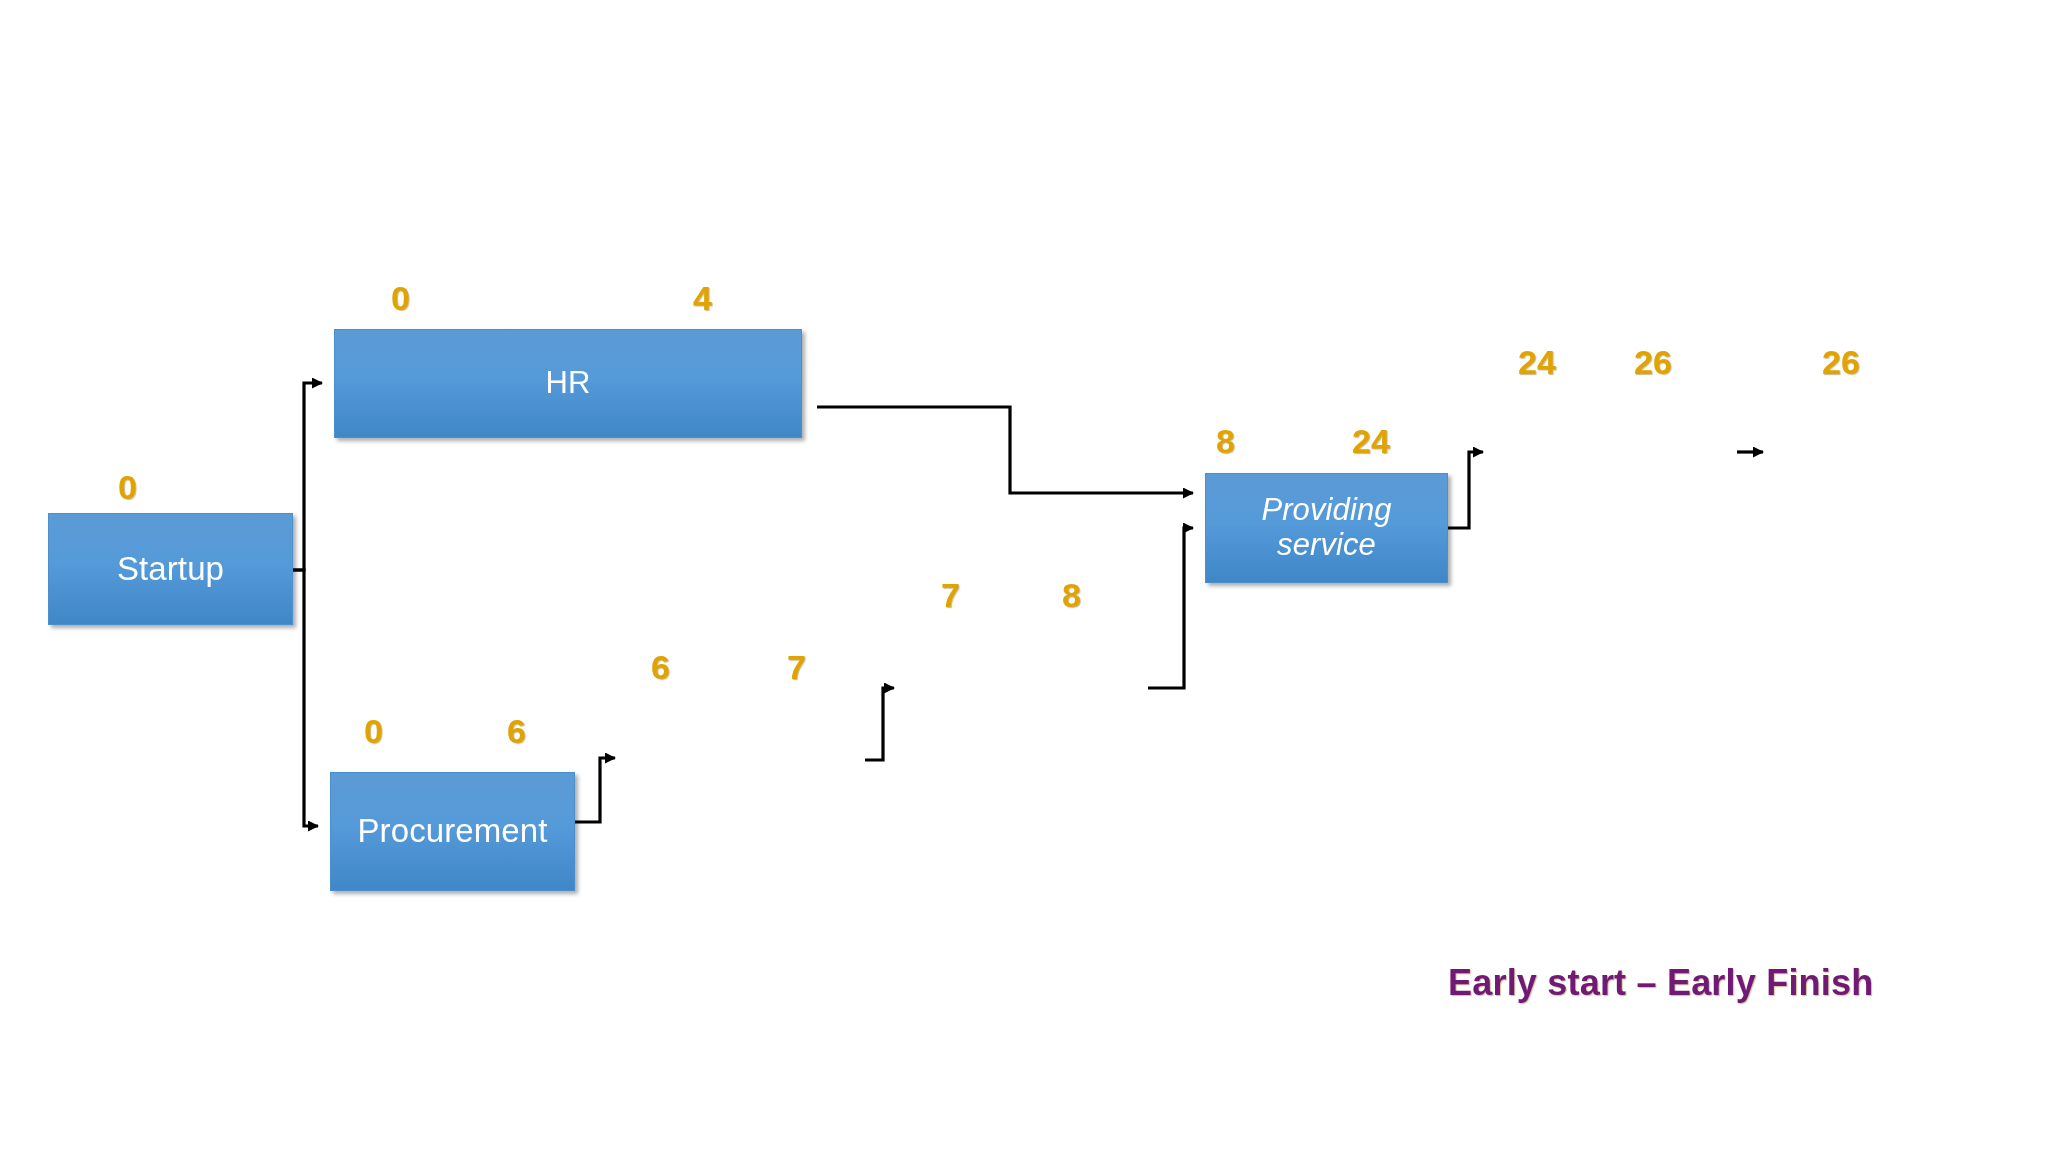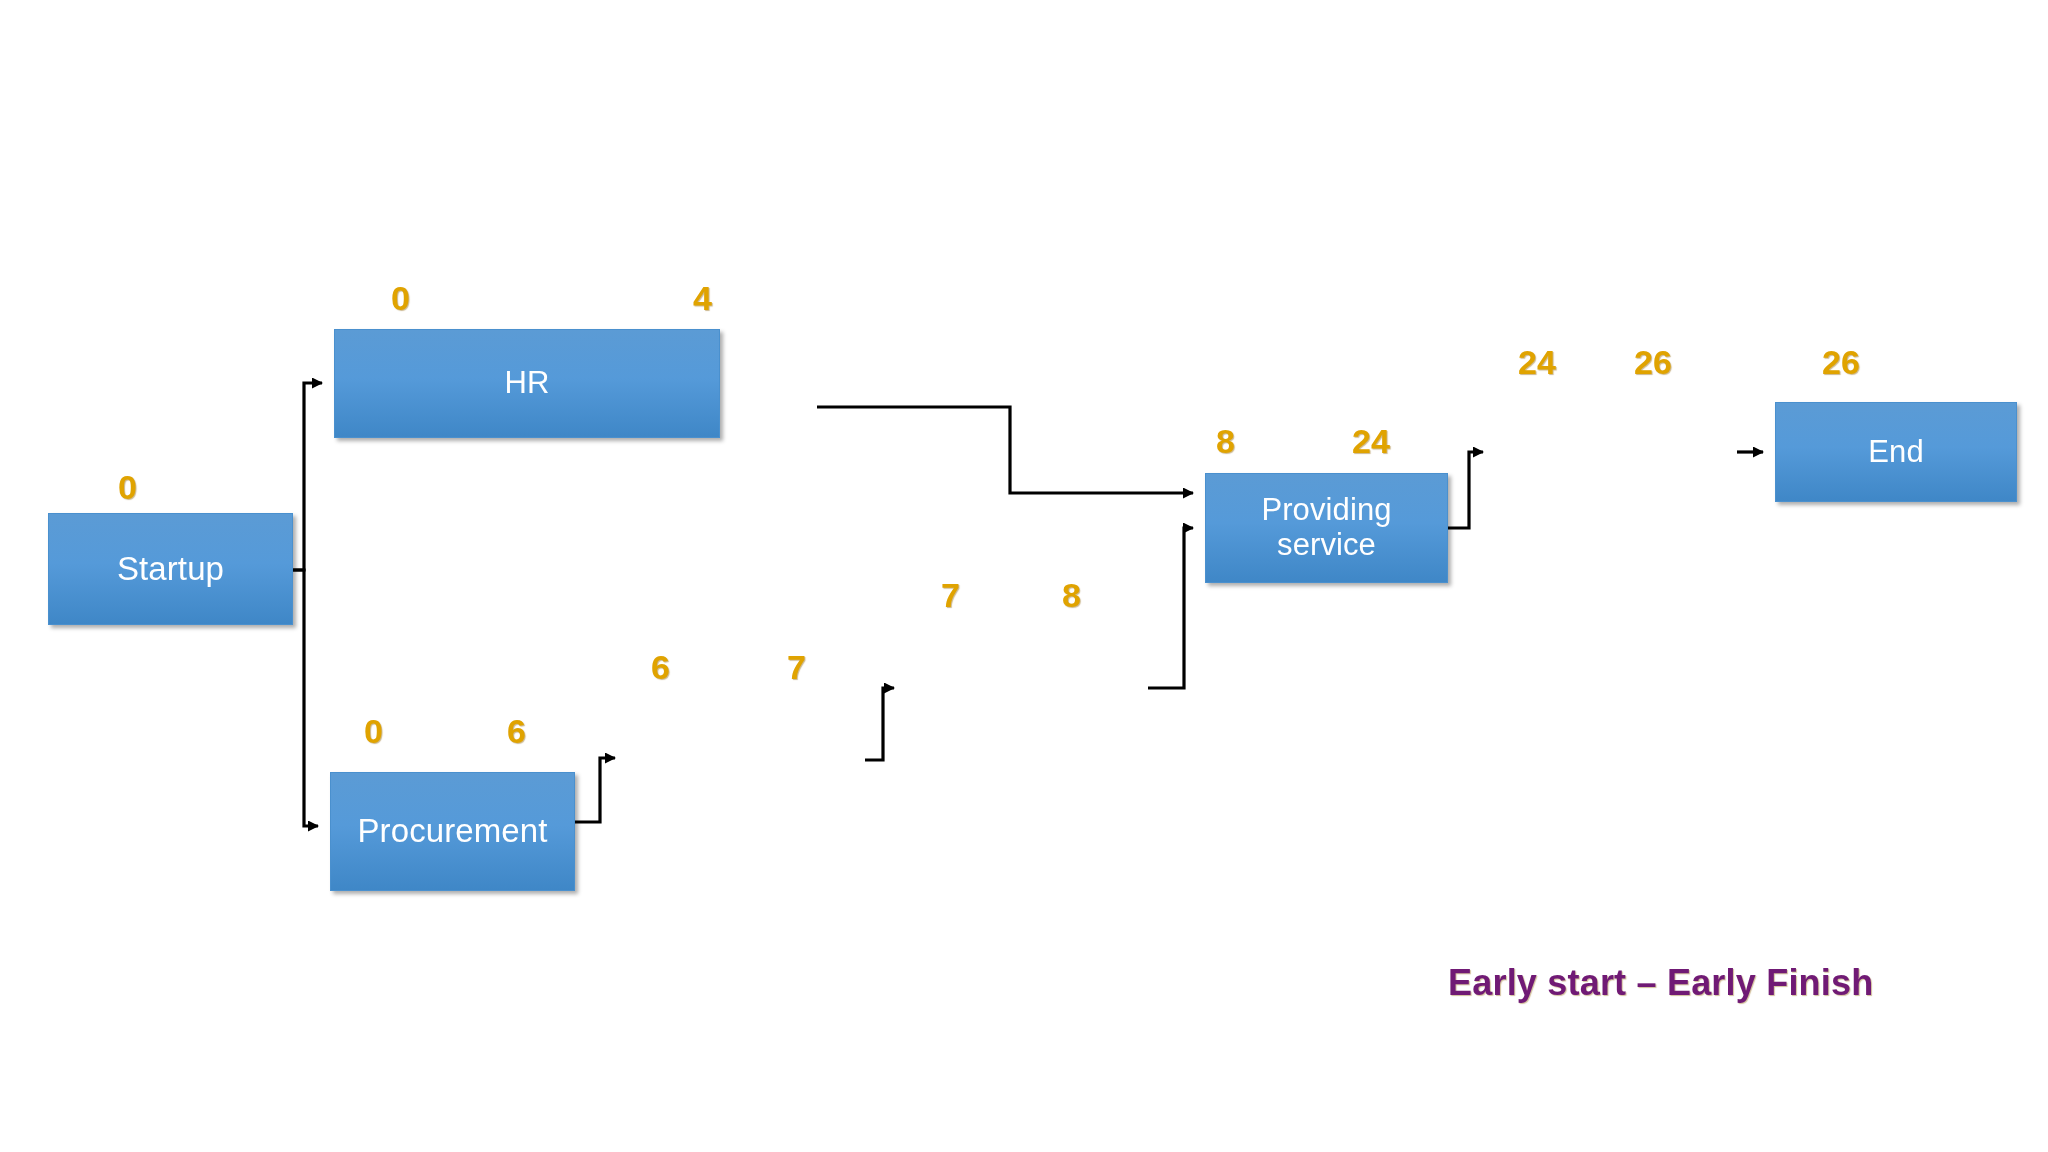--- a/index.html
+++ b/index.html
@@ -111,39 +111,36 @@
 
     <g>
       <path d="M1737,452 L1763,452" fill="none" stroke="#000000" stroke-width="3.2" marker-end="url(#arrowhead)"></path>
     </g>
   </svg>
 
   <div class="node" style="left:48px; top:513px; width:245px; height:112px; font-size:33px;">
     <span class="node-label">Startup</span>
   </div>
 
-  <div class="node" style="left:334px; top:329px; width:386px; height:109px; font-size:31px;">
+  <div class="node" style="left:334px; top:329px; width:468px; height:109px; font-size:31px;">
     <span class="node-label">HR</span>
   </div>
 
   <div class="node" style="left:330px; top:772px; width:245px; height:119px; font-size:33px;">
     <span class="node-label">Procurement</span>
   </div>
 
 
 
-  <div class="node" style="left:1205px; top:473px; width:243px; height:110px; font-size:31px;">
+  <div class="node" style="left:1205px; top:473px; width:243px; height:110px; font-size:31px;font-style:italic;">
     <span class="node-label">Providing
 service</span>
   </div>
 
 
-  <div class="node" style="left:1775px; top:402px; width:242px; height:100px; font-size:31px;">
-    <span class="node-label">End</span>
-  </div>
 
   <div class="ann" style="left:118px; top:470px;">0</div>
 
   <div class="ann" style="left:391px; top:281px;">0</div>
   <div class="ann" style="left:693px; top:281px;">4</div>
 
   <div class="ann" style="left:364px; top:714px;">0</div>
   <div class="ann" style="left:507px; top:714px;">6</div>
 
   <div class="ann" style="left:651px; top:650px;">6</div>

